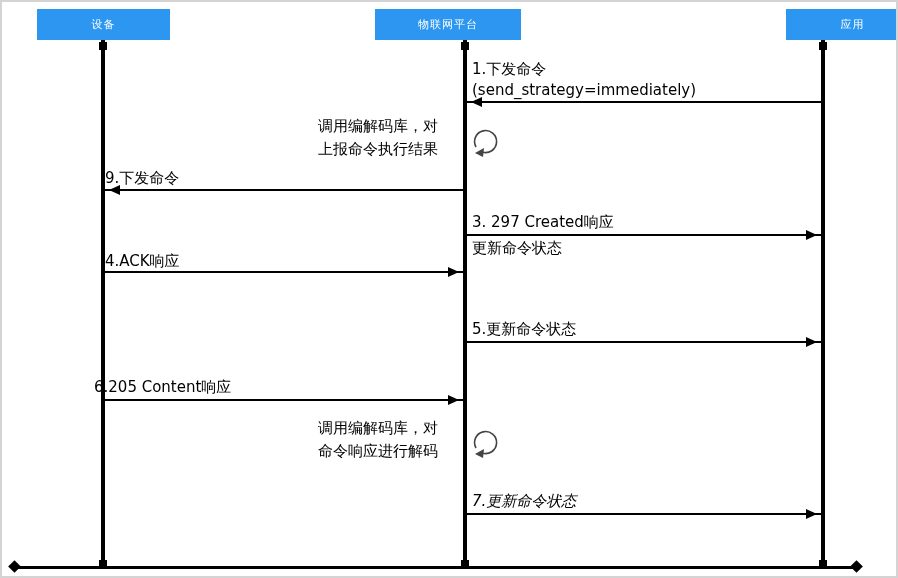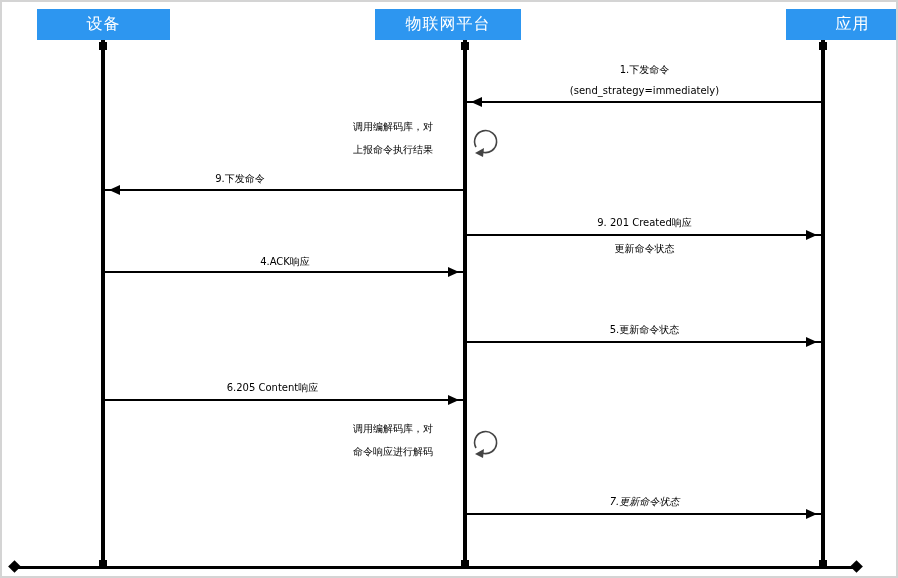--- a/index.html
+++ b/index.html
@@ -13,41 +13,41 @@
     width:898px; height:578px;
     background:#fff;
     border:2px solid var(--border-color,#d4d4d4);
     overflow:hidden;
   }
   .actor-box {
     position:absolute; top:7px; height:31px;
     background:var(--header-bg,#2d96f0);
     color:var(--header-text,#ffffff);
     display:flex; align-items:center; justify-content:center;
-    font-size:16px; letter-spacing:1px;
+    font-size:11px; letter-spacing:1px;
   }
   .lifeline {
     position:absolute; top:38px; height:528px; width:4px;
     background:var(--line-color,#000);
   }
   .node-dot {
     position:absolute; width:8px; height:8px;
     background:var(--line-color,#000);
   }
   .msg {
     position:absolute; height:0;
     border-top:2px solid var(--line-color,#000);
   }
   .ah { position:absolute; width:0; height:0; top:-6px; border:5px solid transparent; }
   .ah-left  { left:-1px;  border-right:11px solid var(--line-color,#000); }
   .ah-right { right:-1px; border-left:11px solid var(--line-color,#000); }
   .label {
     position:absolute;
-    font-size:10px; line-height:21px;
-    text-align:center; white-space:nowrap;
+    font-size:15px; line-height:21px;
+    text-align:left; white-space:nowrap;
     color:#000;
   }
   .label-multi div { line-height:23px; }
   .bottom-line {
     position:absolute; left:10px; top:564px;
     width:846px; height:3px;
     background:var(--line-color,#000);
   }
   .diamond {
     position:absolute; width:9px; height:9px;
@@ -101,21 +101,21 @@
   </svg>
 
   <div class="label" style="left:103px;top:166px;width:270px;">
     <div>9.下发命令</div>
   </div>
   <div class="msg" style="left:103px;top:187px;width:358px;">
     <span class="ah ah-left"></span>
   </div>
 
   <div class="label" style="left:470px;top:210px;width:345px;">
-    <div>9. 201 Created响应</div>
+    <div>3. 297 Created响应</div>
   </div>
   <div class="msg" style="left:465px;top:232px;width:354px;">
     <span class="ah ah-right"></span>
   </div>
   <div class="label" style="left:470px;top:236px;width:345px;">
     <div>更新命令状态</div>
   </div>
 
   <div class="label" style="left:103px;top:249px;width:360px;">
     <div>4.ACK响应</div>
@@ -124,21 +124,21 @@
     <span class="ah ah-right"></span>
   </div>
 
   <div class="label" style="left:470px;top:317px;width:345px;">
     <div>5.更新命令状态</div>
   </div>
   <div class="msg" style="left:465px;top:339px;width:354px;">
     <span class="ah ah-right"></span>
   </div>
 
-  <div class="label" style="left:103px;top:375px;width:335px;">
+  <div class="label" style="left:92px;top:375px;width:335px;">
     <div>6.205 Content响应</div>
   </div>
   <div class="msg" style="left:103px;top:397px;width:358px;">
     <span class="ah ah-right"></span>
   </div>
 
   <div class="label label-multi" style="left:316px;top:415px;width:150px;">
     <div>调用编解码库，对</div>
     <div>命令响应进行解码</div>
   </div>

